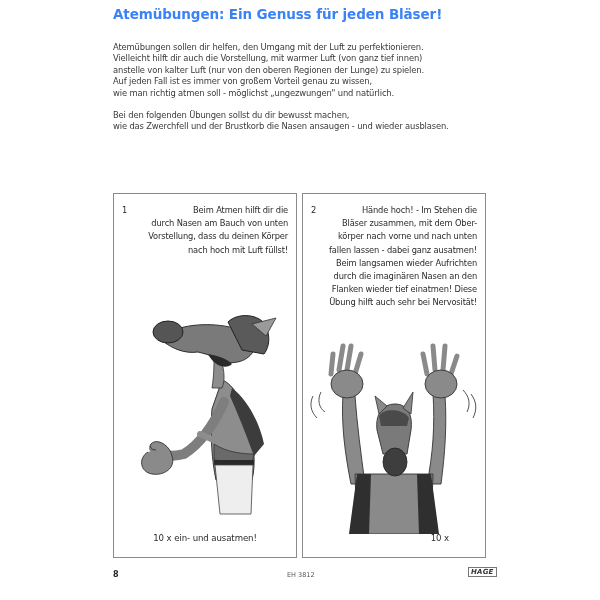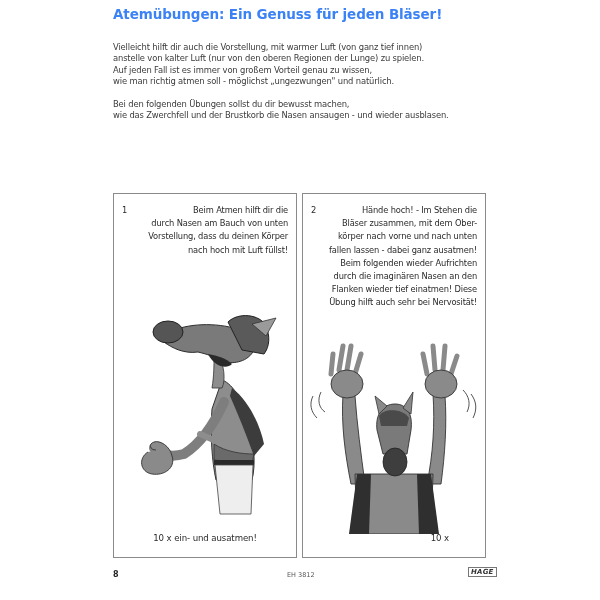--- a/index.html
+++ b/index.html
@@ -57,20 +57,21 @@
     border: 0.8px solid #777; padding: 0 2px; color: #333; letter-spacing: 0.2px;
   }
 </style>
 </head>
 <body>
 
 <div class="title">Atemübungen: Ein Genuss für jeden Bläser!</div>
 
 <div class="intro">
   <p>
+    <span class="line">Atemübungen sollen dir helfen, den Umgang mit der Luft zu perfektionieren.</span>
     <span class="line">Vielleicht hilft dir auch die Vorstellung, mit warmer Luft (von ganz tief innen)</span>
     <span class="line">anstelle von kalter Luft (nur von den oberen Regionen der Lunge) zu spielen.</span>
     <span class="line">Auf jeden Fall ist es immer von großem Vorteil genau zu wissen,</span>
     <span class="line">wie man richtig atmen soll - möglichst „ungezwungen" und natürlich.</span>
   </p>
   <p>
     <span class="line">Bei den folgenden Übungen sollst du dir bewusst machen,</span>
     <span class="line">wie das Zwerchfell und der Brustkorb die Nasen  ansaugen - und wieder ausblasen.</span>
   </p>
 </div>
@@ -115,21 +116,21 @@
   <div class="box-foot">10 x ein- und ausatmen!</div>
 </div>
 
 <div class="box box2">
   <div class="box-text">
     <span class="num">2</span>
     <span class="line">Hände hoch! - Im Stehen die</span>
     <span class="line">Bläser zusammen, mit dem Ober-</span>
     <span class="line">körper nach vorne und nach unten</span>
     <span class="line">fallen lassen - dabei ganz ausatmen!</span>
-    <span class="line">Beim folgenden wieder Aufrichten</span>
+    <span class="line">Beim langsamen wieder Aufrichten</span>
     <span class="line">durch die imaginären Nasen an den</span>
     <span class="line">Flanken wieder tief einatmen! Diese</span>
     <span class="line">Übung hilft auch sehr bei Nervosität!</span>
   </div>
 
   <svg class="illus" style="left:0;top:140px" width="184" height="200" viewBox="0 0 184 200">
 
     <path d="M10 62 C6 70 8 78 14 84" fill="none" stroke="#555" stroke-width="1"></path>
     <path d="M18 58 C14 66 16 74 22 78" fill="none" stroke="#555" stroke-width="1"></path>
 

